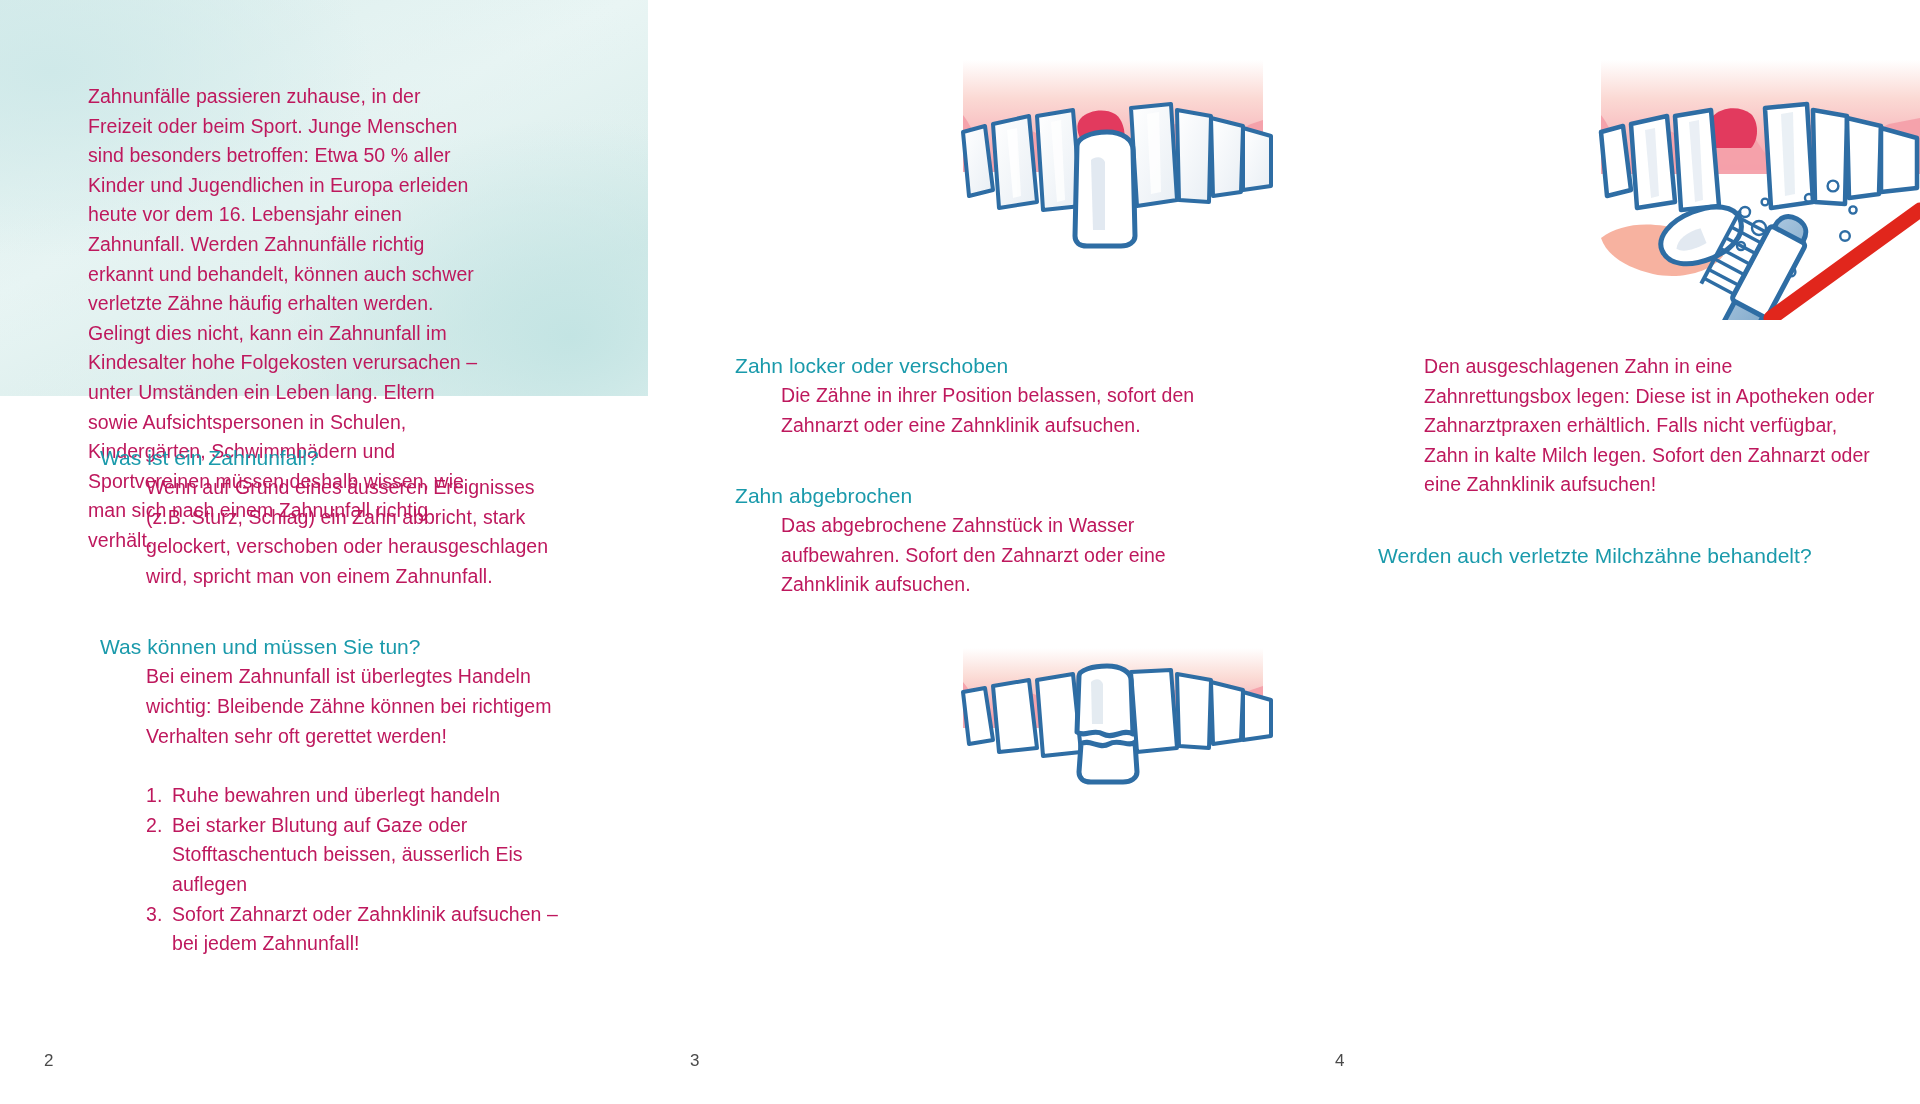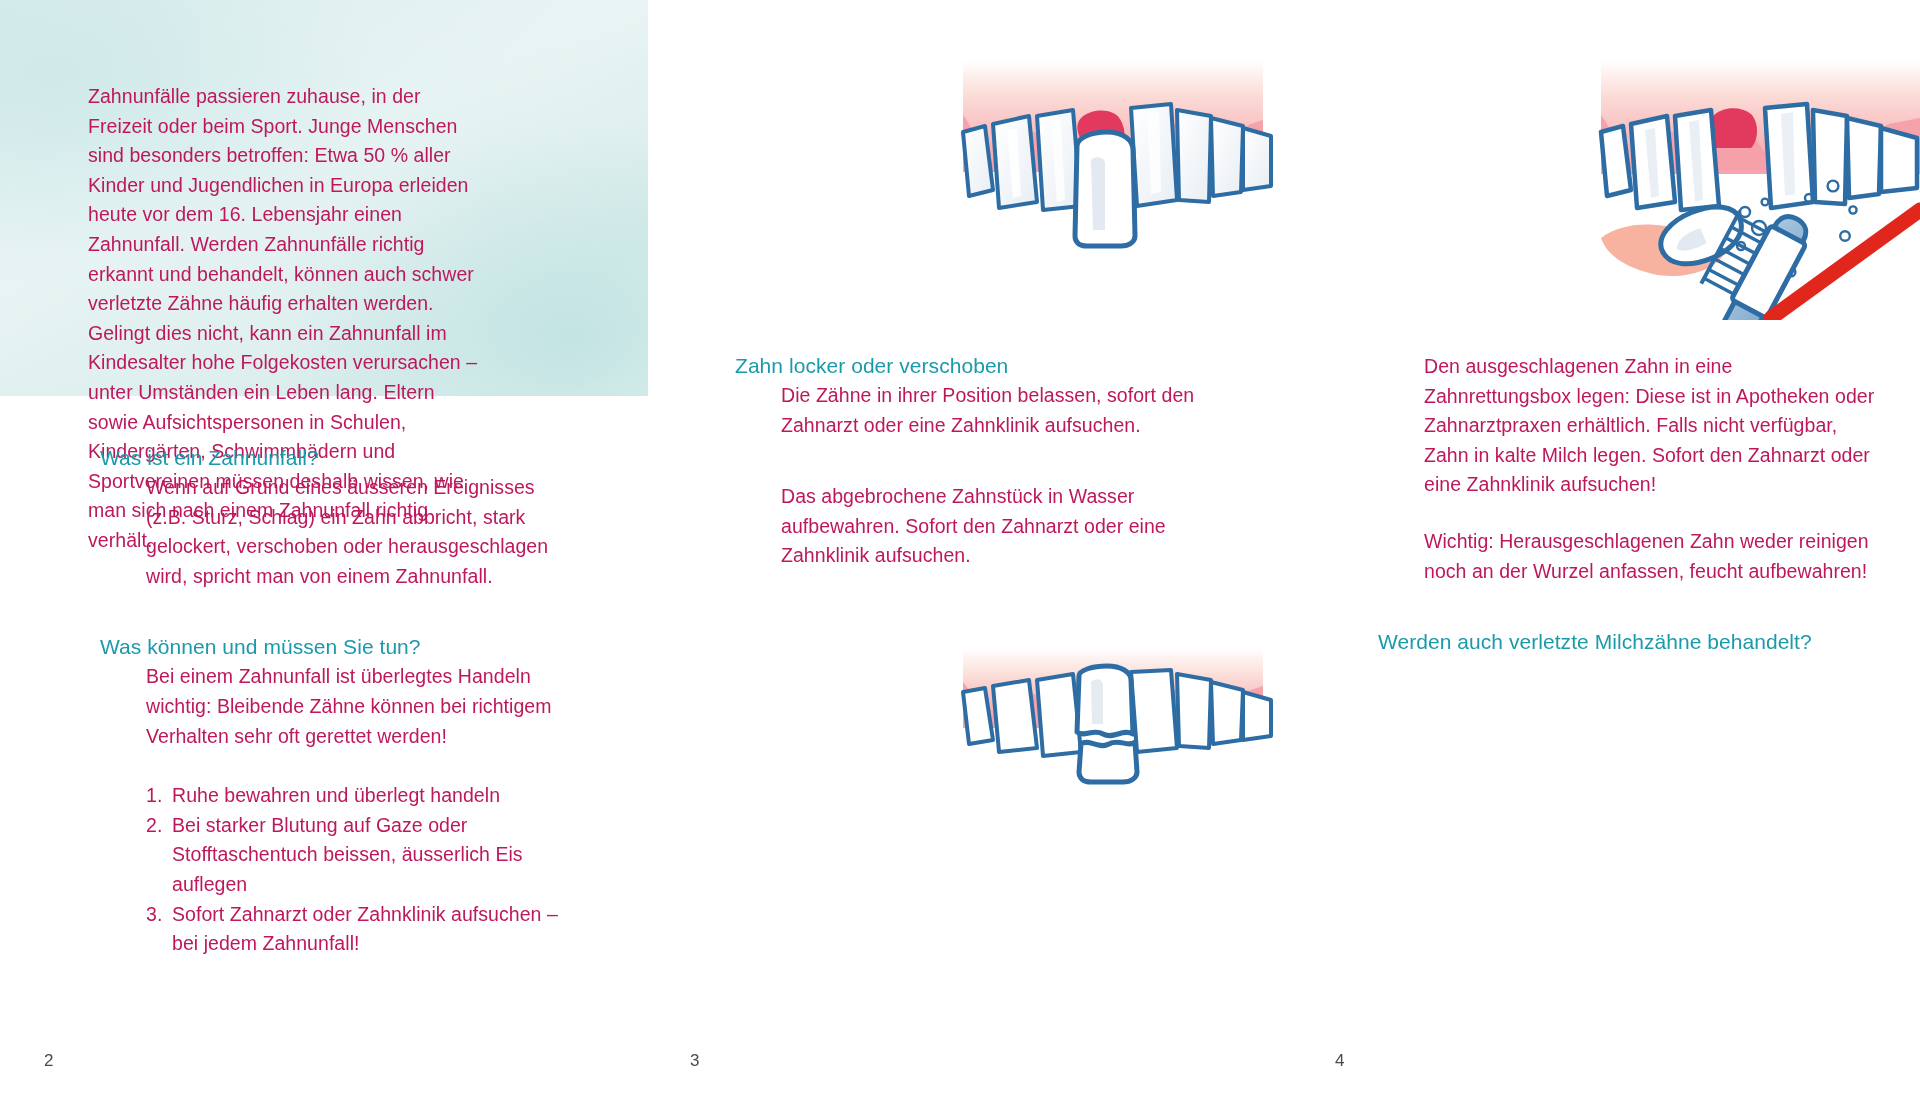--- a/index.html
+++ b/index.html
@@ -232,20 +232,21 @@
 
   <div class="col col-mid" style="top: 352px;">
     <div class="block">
       <div class="heading">Zahn locker oder verschoben</div>
       <p class="body-text indent para">Die Zähne in ihrer Position belassen, sofort den Zahnarzt oder eine Zahnklinik aufsuchen.</p>
     </div>
 
     <div class="gap-lg"></div>
 
     <div class="block">
+      <div class="heading">Zahn abgebrochen</div>
       <p class="body-text indent para">Das abgebrochene Zahnstück in Wasser aufbewahren. Sofort den Zahnarzt oder eine Zahnklinik aufsuchen.</p>
     </div>
   </div>
 
   <div class="folio folio-3">3</div>
 
   <div class="illus illus-3">
     <svg viewBox="0 0 325 260" width="325" height="260" aria-hidden="true">
       <defs>
         <linearGradient id="gumGrad3" x1="0" y1="0" x2="0" y2="1">
@@ -327,21 +328,20 @@
       </g>
 
       <line x1="176" y1="258" x2="325" y2="150" stroke="#e1261c" stroke-width="15" stroke-linecap="round"></line>
     </svg>
   </div>
 
   <div class="col col-right" style="top: 352px;">
 
     <div class="block">
       <p class="body-text indent para">Den ausgeschlagenen Zahn in eine Zahnrettungsbox legen: Diese ist in Apotheken oder Zahnarztpraxen erhältlich. Falls nicht verfügbar, Zahn in kalte Milch legen. Sofort den Zahnarzt oder eine Zahnklinik aufsuchen!</p>
-      <p class="body-text indent para">Wichtig: Herausgeschlagenen Zahn weder reinigen noch an der Wurzel anfassen, feucht aufbewahren!</p>
     </div>
 
     <div class="gap-lg"></div>
 
     <div class="block">
       <div class="heading">Werden auch verletzte Milchzähne behandelt?</div>
     </div>
   </div>
 
   <div class="folio folio-4">4</div>

